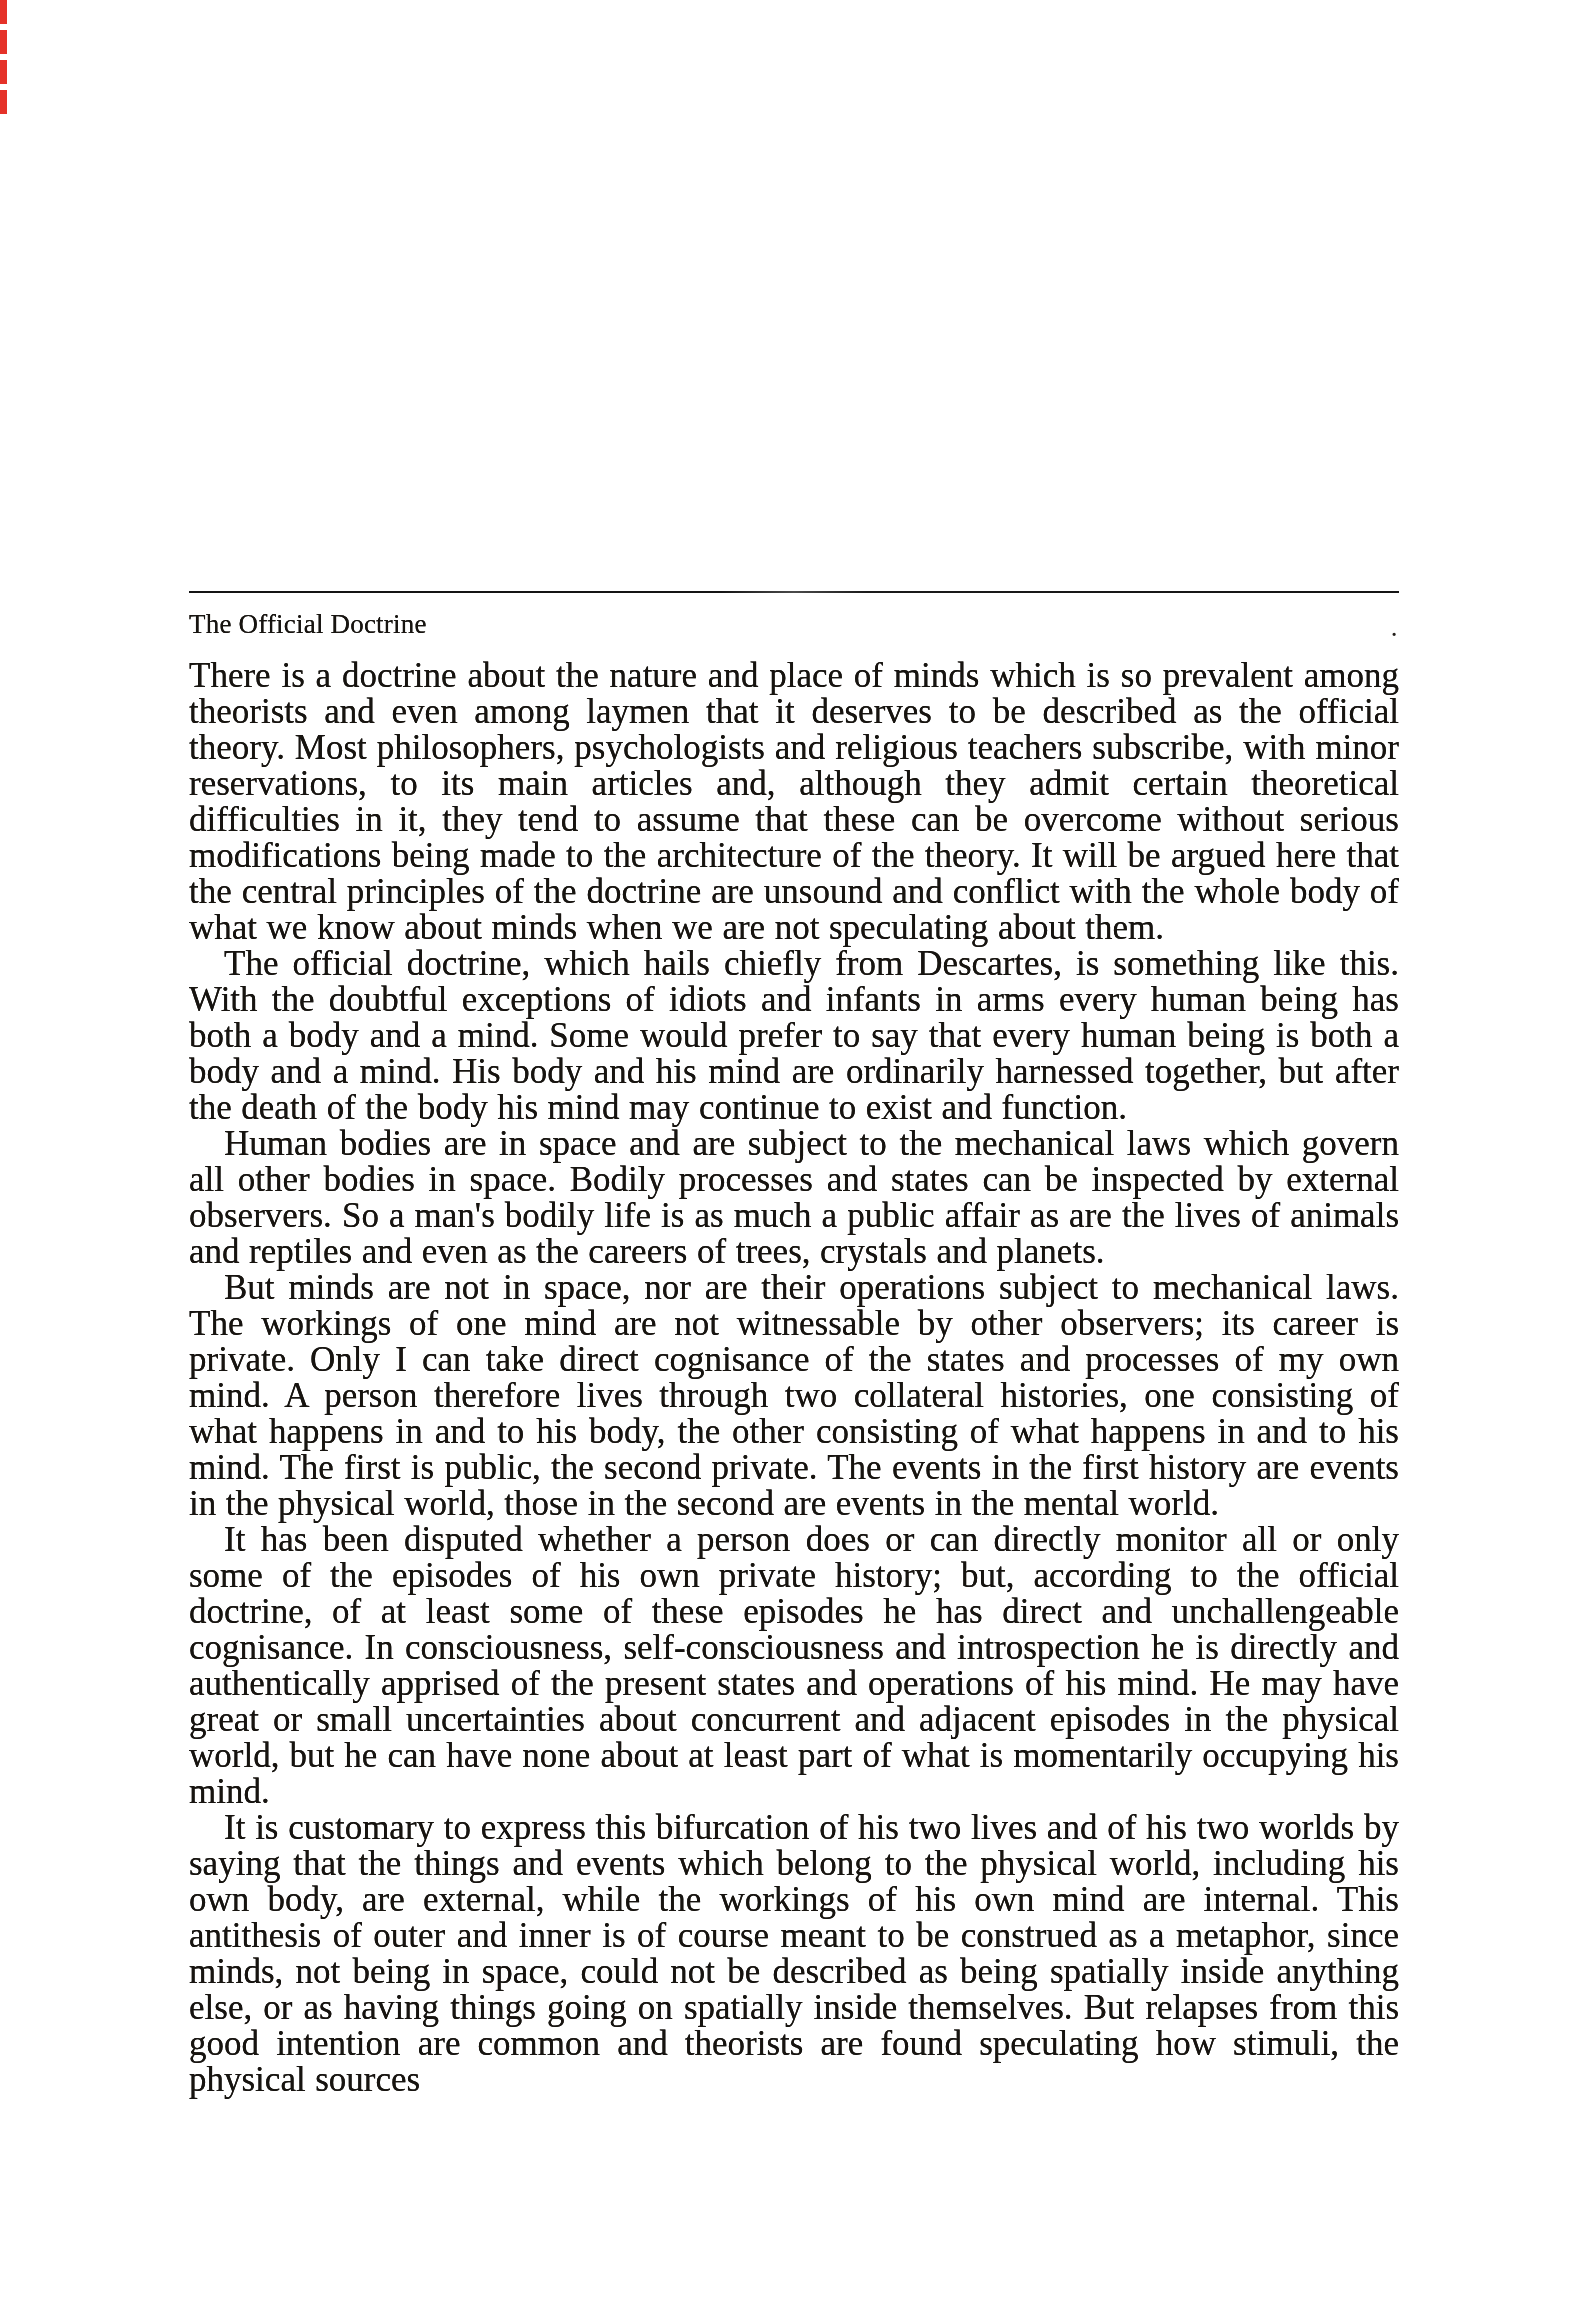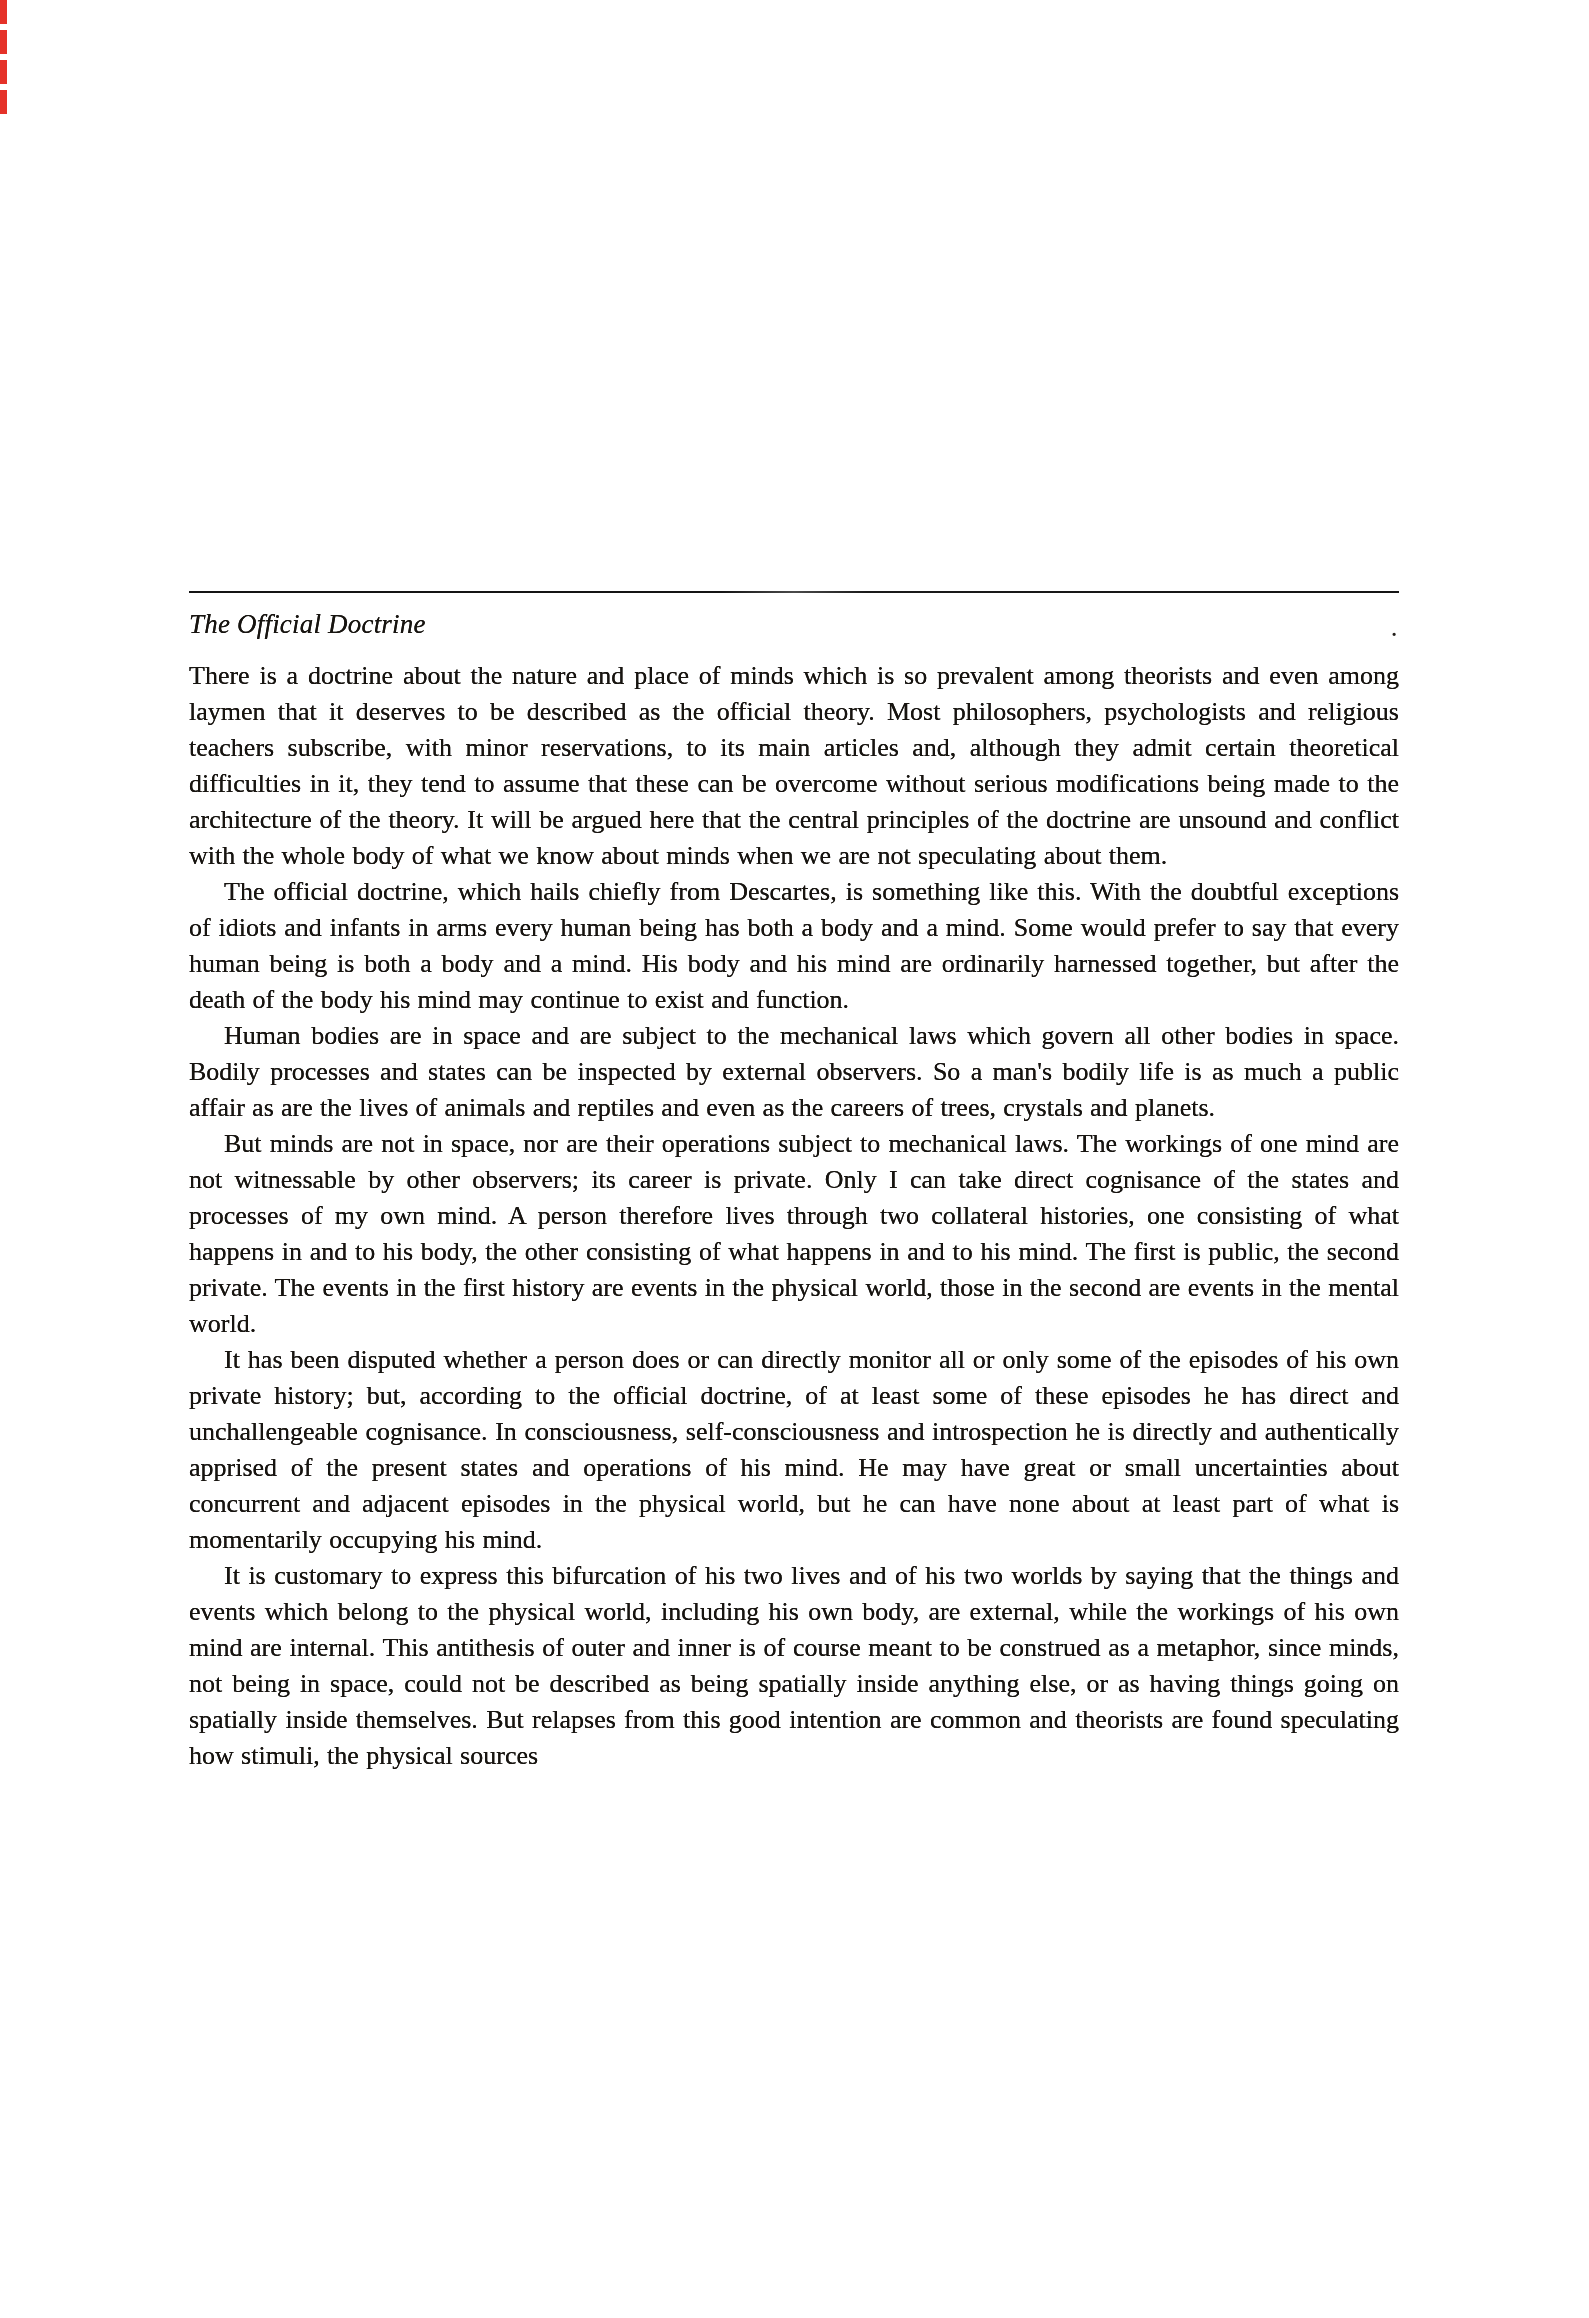--- a/index.html
+++ b/index.html
@@ -47,31 +47,30 @@
 
   .stray-dot {
     position: absolute;
     top: 20.5px;
     right: 1.6px;
     font-size: 27px;
     color: #211d18;
   }
 
   .section-heading {
-    font-style: italic;
     font-weight: normal;
     font-size: 27px;
     line-height: 36px;
     letter-spacing: 0.2px;
     margin-bottom: 16px;
     text-shadow: 0 0 0.4px currentColor;
   }
 
   .body-text p {
-    font-size: 26px;
+    font-size: 35px;
     line-height: 36px;
     text-align: justify;
     text-shadow: 0 0 0.4px currentColor;
     word-spacing: 0.8px;
   }
 
   .body-text p.indented {
     text-indent: 35px;
   }
 </style>

